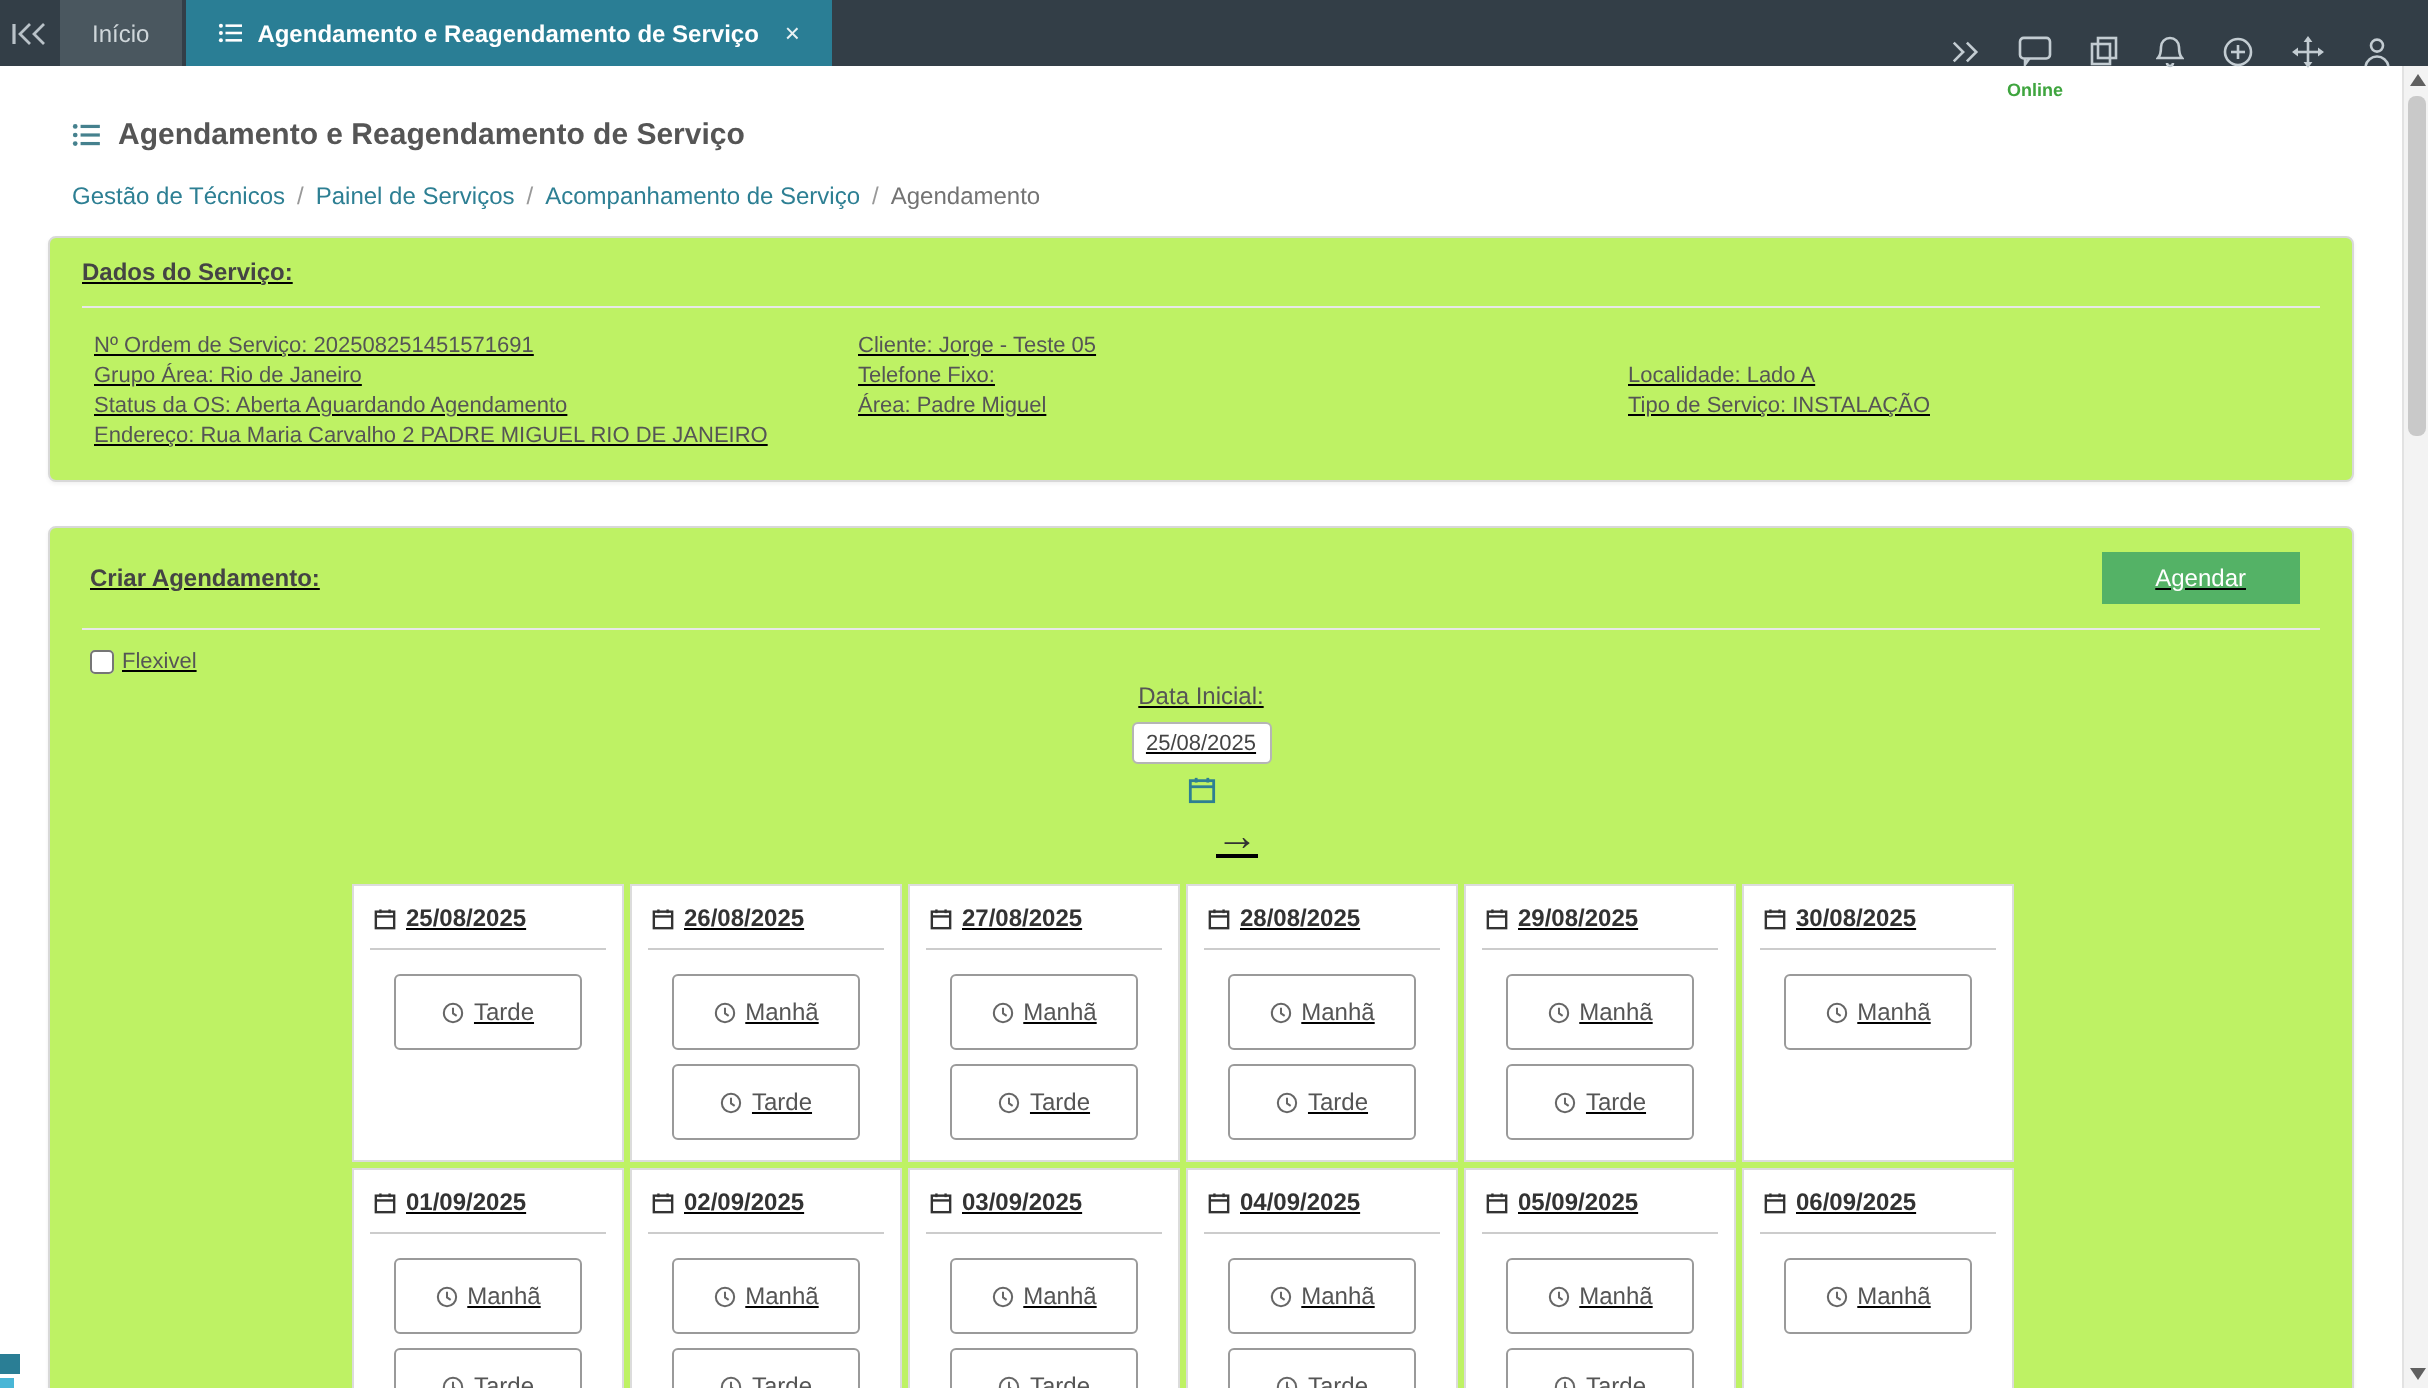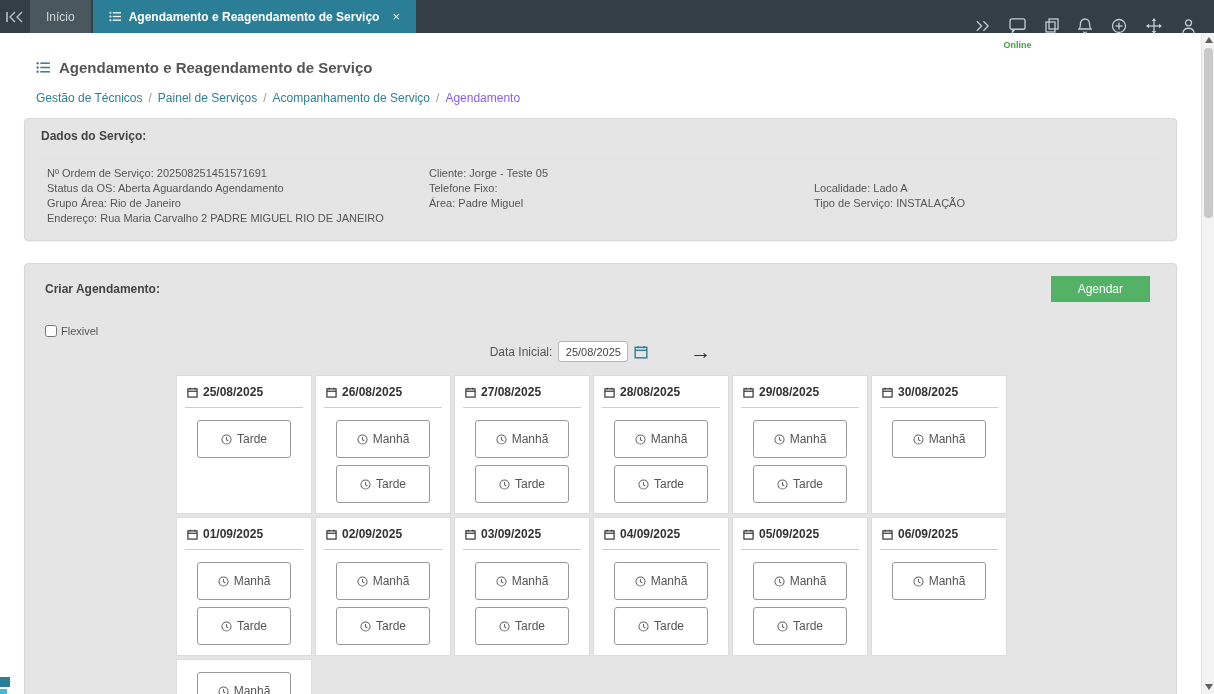--- a/index.html
+++ b/index.html
@@ -44,27 +44,28 @@
   .content { position: absolute; top: 33px; left: 0; width: 1201px; }
   .page-title {
     margin: 26px 0 0 36px; font-size: 15px; font-weight: bold; color: #555;
     display: flex; align-items: center; gap: 8px;
   }
   .page-title .title-icon { color: #45818e; display: flex; }
   .breadcrumb { margin: 15px 0 0 36px; font-size: 12px; color: #888; }
   .bc-link { color: var(--link, #2d7f93); cursor: pointer; margin: 0 2px; }
   .bc-link:first-child { margin-left: 0; }
   .bc-sep { color: #999; margin: 0 4px; }
-  .bc-current { color: #8b5cf6; margin-left: 2px; text-align: right; }
+  .bc-current { color: #737373; margin-left: 2px; text-align: right; }
 
   
   .card {
-    margin: 13px 24px 0 24px; background: #e5e5e5;
+    margin: 13px 24px 0 24px; background: #bef264;
     border: 1px solid #d8d8d8; border-radius: 4px;
     box-shadow: 0 1px 2px rgba(0,0,0,0.06);
+    text-decoration: underline;
   }
   .card-header {
     padding: 10px 16px; font-size: 12px; font-weight: bold; color: #444;
     display: flex; align-items: center; justify-content: space-between;
   }
   .card-divider { border-top: 1px solid #e8e8e8; margin: 0 16px; }
 
   
   .svc-body { display: flex; padding: 12px 16px 14px 22px; font-size: 11px; color: #555; }
   .svc-col { display: flex; flex-direction: column; }
@@ -76,21 +77,21 @@
   
   .sched-card { margin-top: 22px; min-height: 460px; }
   .sched-header { padding: 12px 26px 12px 20px; }
   .agendar-btn {
     background: var(--agendar-green, #54b266); color: #fff; border: none;
     border-radius: 0; font-size: 12px; padding: 6px 27px; cursor: pointer;
     font-family: inherit;
   }
   .flex-row { margin: 10px 0 0 20px; display: flex; align-items: center; gap: 4px; font-size: 11px; color: #555; }
   .flex-row input { width: 12px; height: 12px; margin: 0; cursor: pointer; }
-  .datainit-row { display: flex; align-items: center; justify-content: center; gap: 6px; margin-top: 4px; }
+  .datainit-row { display: flex; align-items: center; justify-content: center; gap: 6px; margin-top: 4px; flex-direction: column; }
   .datainit-label { font-size: 12px; color: #555; }
   .datainit-input {
     width: 70px; height: 21px; border: 1px solid #b5b5b5; border-radius: 3px;
     font-size: 11px; color: #444; text-align: center; font-family: inherit;
   }
   .date-picker-icon { display: flex; cursor: pointer; color: var(--link, #2d7f93); }
   .go-arrow { font-size: 21px; color: #333; margin-left: 36px; cursor: pointer; line-height: 1; }
 
   
   .schedule-grid {
@@ -223,22 +224,22 @@
   <div class="breadcrumb"><span class="bc-link">Gestão de Técnicos</span><span class="bc-sep">/</span><span class="bc-link">Painel de Serviços</span><span class="bc-sep">/</span><span class="bc-link">Acompanhamento de Serviço</span><span class="bc-sep">/</span><span class="bc-current">Agendamento</span></div>
 
   <div class="card">
     <div class="card-header">
       <span>Dados do Serviço:</span>
     </div>
     <div class="card-divider"></div>
     <div class="svc-body">
         <div class="svc-col">
           <div class="svc-field">Nº Ordem de Serviço: 202508251451571691</div>
+          <div class="svc-field">Grupo Área: Rio de Janeiro</div>
           <div class="svc-field">Status da OS: Aberta Aguardando Agendamento</div>
-          <div class="svc-field">Grupo Área: Rio de Janeiro</div>
           <div class="svc-field">Endereço: Rua Maria Carvalho 2 PADRE MIGUEL RIO DE JANEIRO</div>
         </div>
         <div class="svc-col">
           <div class="svc-field">Cliente: Jorge - Teste 05</div>
           <div class="svc-field">Telefone Fixo:</div>
           <div class="svc-field">Área: Padre Miguel</div>
         </div>
         <div class="svc-col">
           <div class="svc-field"></div>
           <div class="svc-field">Localidade: Lado A</div>

